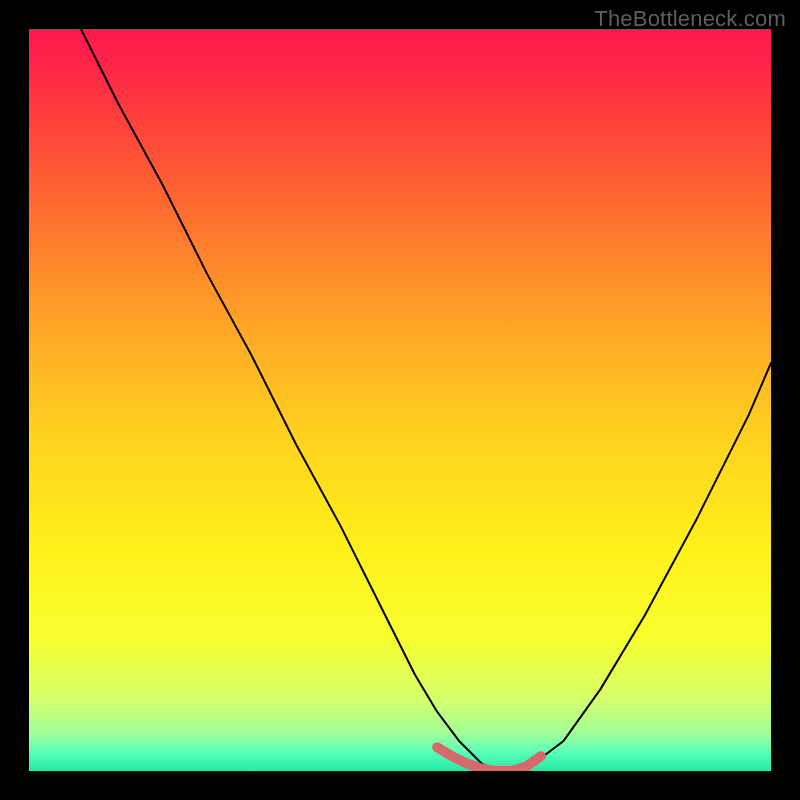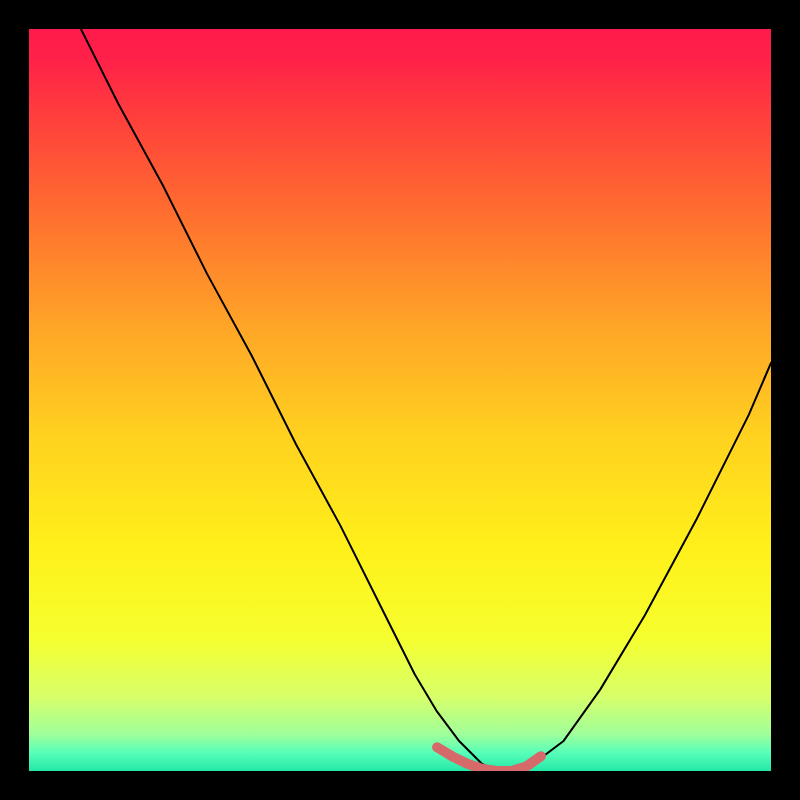--- a/index.html
+++ b/index.html
@@ -38,20 +38,21 @@
   svg.plot {
     display: block;
     width: 742px;
     height: 742px;
   }
 </style>
 </head>
 <body>
 
 <div class="frame">
+  <div class="watermark">TheBottleneck.com</div>
 
   <div class="plot-wrap">
     <svg class="plot" viewBox="0 0 742 742" preserveAspectRatio="none">
       <defs>
         <linearGradient id="bg-grad" x1="0" y1="0" x2="0" y2="1">
             <stop offset="0%" stop-color="#ff1a4d"></stop>
             <stop offset="4%" stop-color="#ff2149"></stop>
             <stop offset="12%" stop-color="#ff3f3c"></stop>
             <stop offset="25%" stop-color="#ff6f2f"></stop>
             <stop offset="40%" stop-color="#ffa527"></stop>

